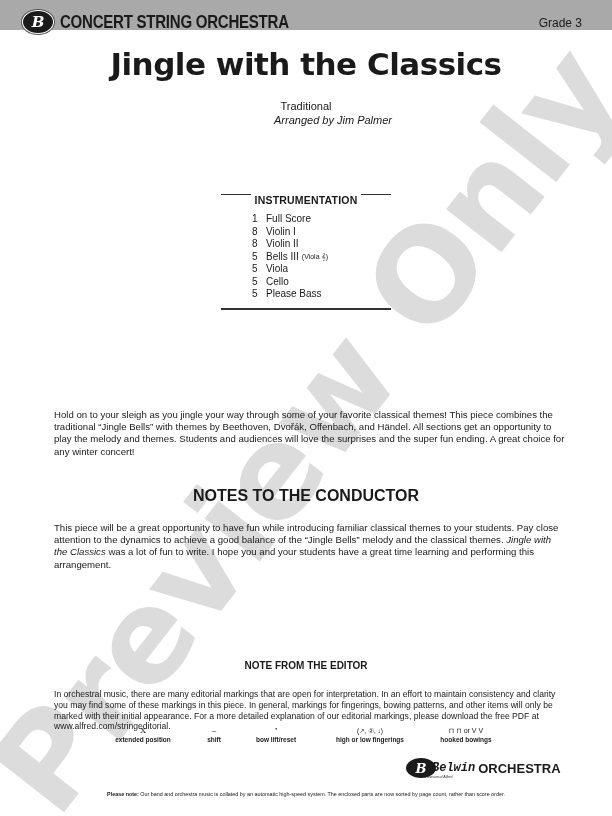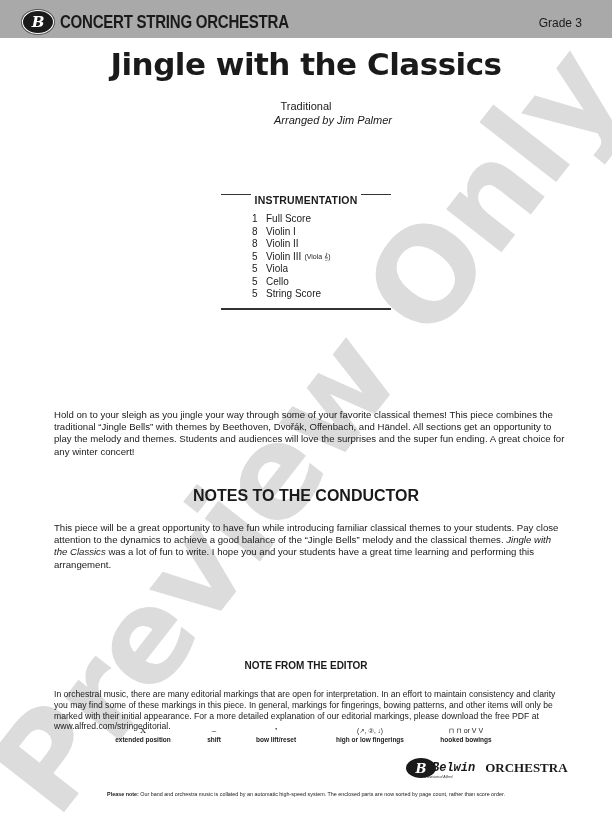--- a/index.html
+++ b/index.html
@@ -2,21 +2,21 @@
 <html><head>
   <meta charset="utf-8">
   <style>
     html, body { margin: 0; padding: 0; }
     body {
       width: 612px; height: 816px; position: relative; overflow: hidden;
       background: #ffffff; color: #1a1a1a;
       font-family: "DejaVu Sans", sans-serif;
     }
     .header-bar {
-      position: absolute; left: 0; top: 0; width: 612px; height: 38px;
+      position: absolute; left: 0; top: 0; width: 612px; height: 30px;
       background: #a9a9a9;
     }
     .header-logo {
       position: absolute; left: 22px; top: 10px; width: 30px; height: 22px;
       border-radius: 50%; background: #1a1a1a; border: 1.5px solid #fff;
       box-shadow: 0 0 0 1px #555;
       display: flex; align-items: center; justify-content: center;
       color: #fff; font-family: "DejaVu Serif", serif; font-style: italic;
       font-weight: bold; font-size: 15px; z-index: 2;
     }
@@ -86,21 +86,21 @@
     .publisher-logo .emblem {
       width: 30px; height: 20px; border-radius: 50%; background: #1a1a1a;
       color: #fff; font-family: "DejaVu Serif", serif; font-style: italic; font-weight: bold;
       font-size: 13px; display: flex; align-items: center; justify-content: center;
     }
     .publisher-logo .brand {
       font-family: Liberation Mono, monospace; font-style: italic; font-weight: bold; font-size: 12px;
       margin-left: -4px;
     }
     .publisher-logo .line {
-      font-family: Liberation Serif, serif; font-weight: bold; font-size: 13px; margin-left: 10px; text-align: right;
+      font-family: Liberation Sans, sans-serif; font-weight: bold; font-size: 13px; margin-left: 3px; text-align: right;
     }
     .publisher-logo .tagline {
       position: absolute; left: 18px; top: 17px; font-size: 3.5px; font-style: italic;
       font-family: "Liberation Sans", sans-serif;
     }
     .footnote {
       position: absolute; left: 0; width: 612px; top: 791px; text-align: center;
       font-family: "Liberation Sans", sans-serif; font-size: 5.4px; color: #1a1a1a; z-index: 2;
     }
     .footnote b { font-weight: bold; }
@@ -142,34 +142,34 @@
   <li>
       <span class="qty">8</span>
       <span>Violin I</span>
     </li>
   <li>
       <span class="qty">8</span>
       <span>Violin II</span>
     </li>
   <li>
       <span class="qty">5</span>
-      <span>Violin III</span>
+      <span>Bells III</span>
       <span class="note">(Viola 𝄞)</span>
     </li>
   <li>
       <span class="qty">5</span>
       <span>Viola</span>
     </li>
   <li>
       <span class="qty">5</span>
       <span>Cello</span>
     </li>
   <li>
       <span class="qty">5</span>
-      <span>String Score</span>
+      <span>Please Bass</span>
     </li>
 </ul>
 <div class="instr-bottom-rule"></div>
 
 <p class="para" style="top:393px;">Hold on to your sleigh as you jingle your way through some of your favorite classical themes! This piece combines the traditional “Jingle Bells” with themes by Beethoven, Dvořák, Offenbach, and Händel. All sections get an opportunity to play the melody and themes. Students and audiences will love the surprises and the super fun ending. A great choice for any winter concert!</p>
 
 <div class="section-heading" style="top:487px; font-size:16px;">NOTES TO THE CONDUCTOR</div>
 <p class="para" style="top:506px;"><span>This piece will be a great opportunity to have fun while introducing familiar classical themes to your students. Pay close attention to the dynamics to achieve a good balance of the “Jingle Bells” melody and the classical themes. </span><i>Jingle with the Classics</i><span> was a lot of fun to write. I hope you and your students have a great time learning and performing this arrangement.</span></p>
 
 <div class="section-heading" style="top:660px; font-size:10px;">NOTE FROM THE EDITOR</div>

